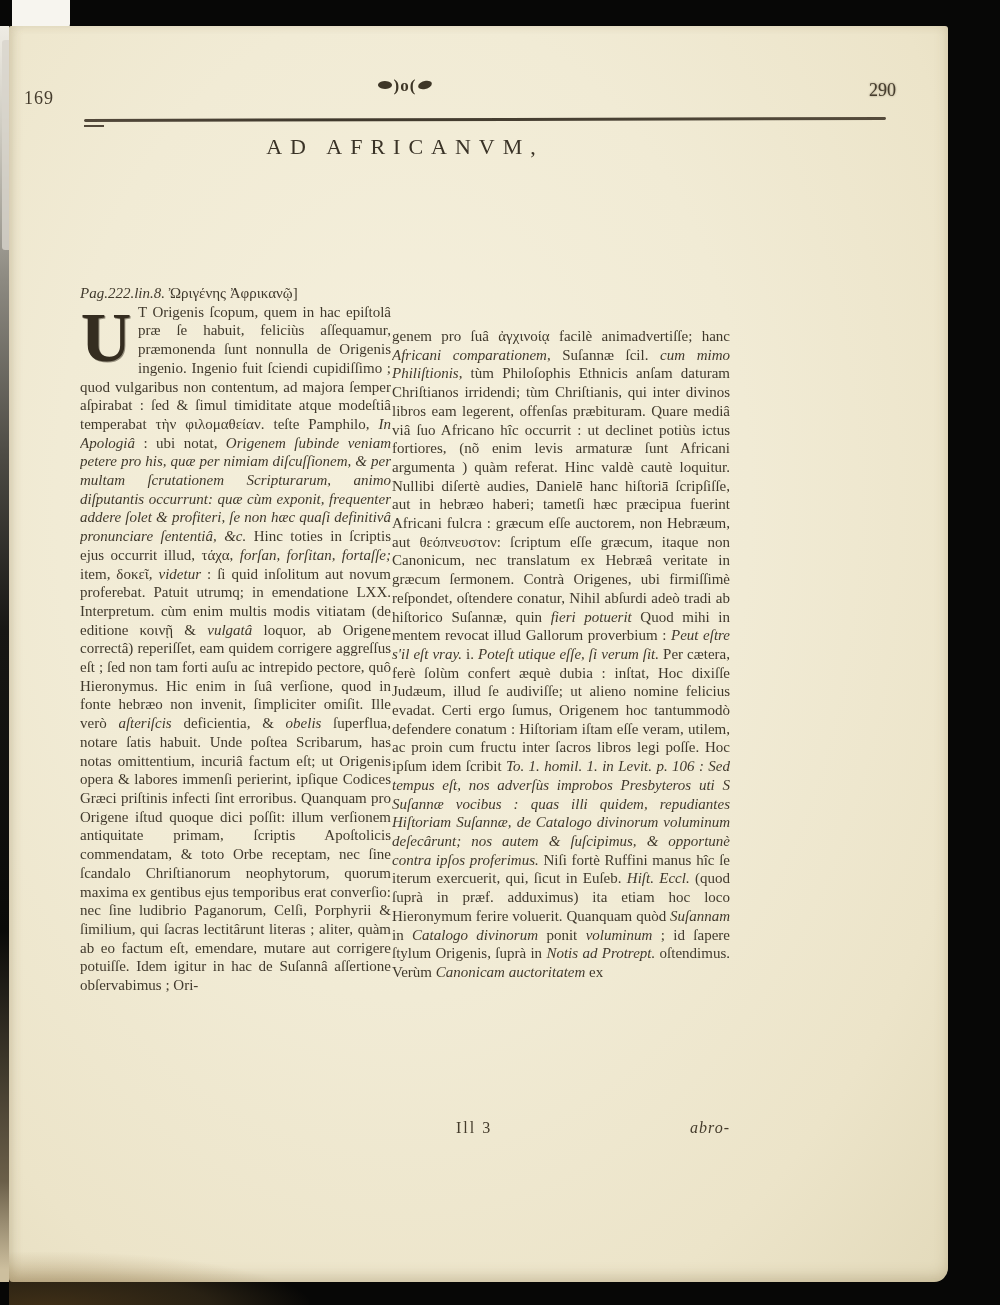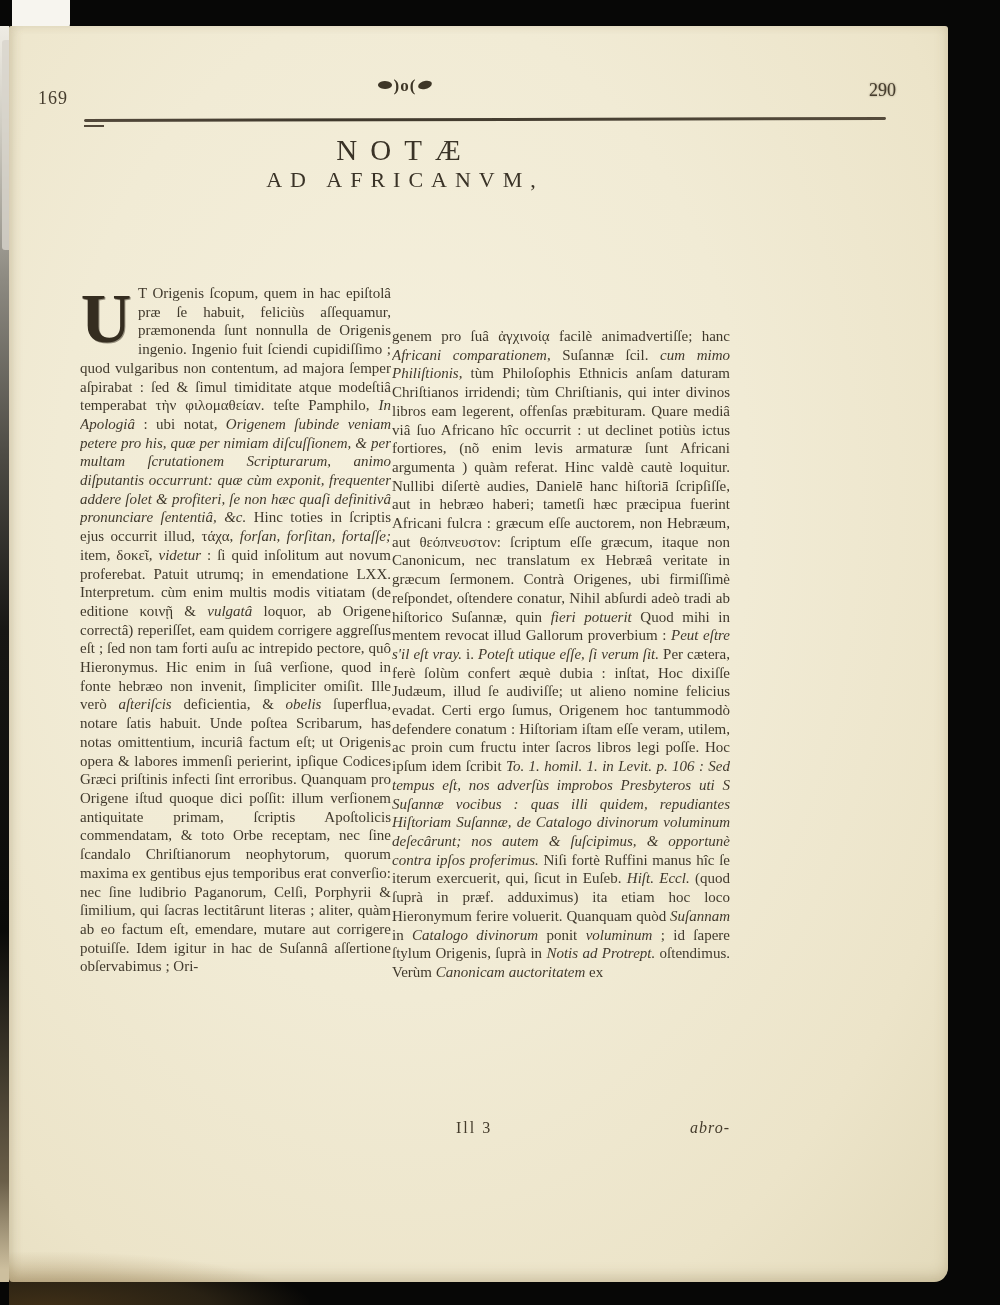--- a/index.html
+++ b/index.html
@@ -29,21 +29,21 @@
     box-shadow:inset 0 -6px 14px rgba(120,95,50,.22), inset 4px 0 10px rgba(120,100,60,.10);
   }
   .bottom-curl{
     position:absolute;left:0;top:1226px;width:300px;height:56px;
     background:radial-gradient(ellipse at 12% 100%,rgba(120,88,40,.5) 0%,rgba(140,110,60,.25) 45%,rgba(0,0,0,0) 72%);
     border-radius:0 0 0 4px;
     pointer-events:none;
   }
   
   .pagenum{position:absolute;font-size:18px;color:#453c2d;}
-  .pagenum.left{left:38px;top:88px;letter-spacing:1px;text-align:center;}
+  .pagenum.left{left:24px;top:88px;letter-spacing:1px;text-align:center;}
   .pagenum.right{left:869px;top:80px;text-shadow:0 0 2px rgba(60,45,25,.55);}
   .ornament{
     position:absolute;left:80px;top:76px;width:650px;text-align:center;
     font-size:17px;font-weight:bold;color:#3e3627;letter-spacing:1px;
   }
   .ornament .leaf{
     display:inline-block;width:14px;height:8px;background:#3e3627;
     border-radius:60% 40% 60% 40%;margin:0 2px;vertical-align:2px;
   }
   .ornament .leaf.l{transform:rotate(8deg);}
@@ -98,25 +98,25 @@
   <div class="bottom-curl"></div>
 </div>
 
 <div class="pagenum left">169</div>
 <div class="ornament"><span class="leaf l"></span><span>)o(</span><span class="leaf r"></span></div>
 <div class="pagenum right">290</div>
 <div class="rule"></div>
 <div class="rule-dash"></div>
 
 <div class="title">
-  <div class="t1">NOTÆ</div>
   <div class="t3">AD AFRICANVM,</div>
 </div>
 
 <div class="col left">
+  <div class="lemma"><span>Pag.222.lin.8.</span> <span class="greek">Ὠριγένης Ἀφρικανῷ]</span></div>
   <span class="dropcap">U</span><span id="left-runs"><span class="rm">T Origenis ſcopum, quem in hac epiſtolâ præ ſe habuit, feliciùs aſſequamur, præmonenda ſunt nonnulla de Origenis ingenio. Ingenio fuit ſciendi cupidiſſimo ; quod vulgaribus non contentum, ad majora ſemper aſpirabat : ſed &amp; ſimul timiditate atque modeſtiâ temperabat τὴν φιλομαθείαν. teſte Pamphilo, </span><span class="it">In Apologiâ</span><span class="rm"> : ubi notat, </span><span class="it">Origenem ſubinde veniam petere pro his, quæ per nimiam diſcuſſionem, &amp; per multam ſcrutationem Scripturarum, animo diſputantis occurrunt: quæ cùm exponit, frequenter addere ſolet &amp; profiteri, ſe non hæc quaſi definitivâ pronunciare ſententiâ, &amp;c.</span><span class="rm"> Hinc toties in ſcriptis ejus occurrit illud, τάχα, </span><span class="it">forſan, forſitan, fortaſſe;</span><span class="rm"> item, δοκεῖ, </span><span class="it">videtur</span><span class="rm"> : ſi quid inſolitum aut novum proferebat. Patuit utrumq; in emendatione LXX. Interpretum. cùm enim multis modis vitiatam (de editione κοινῇ &amp; </span><span class="it">vulgatâ</span><span class="rm"> loquor, ab Origene correctâ) reperiſſet, eam quidem corrigere aggreſſus eſt ; ſed non tam forti auſu ac intrepido pectore, quô Hieronymus. Hic enim in ſuâ verſione, quod in fonte hebræo non invenit, ſimpliciter omiſit. Ille verò </span><span class="it">aſteriſcis</span><span class="rm"> deficientia, &amp; </span><span class="it">obelis</span><span class="rm"> ſuperflua, notare ſatis habuit. Unde poſtea Scribarum, has notas omittentium, incuriâ factum eſt; ut Origenis opera &amp; labores immenſi perierint, ipſique Codices Græci priſtinis infecti ſint erroribus. Quanquam pro Origene iſtud quoque dici poſſit: illum verſionem antiquitate primam, ſcriptis Apoſtolicis commendatam, &amp; toto Orbe receptam, nec ſine ſcandalo Chriſtianorum neophytorum, quorum maxima ex gentibus ejus temporibus erat converſio: nec ſine ludibrio Paganorum, Celſi, Porphyrii &amp; ſimilium, qui ſacras lectitârunt literas ; aliter, quàm ab eo factum eſt, emendare, mutare aut corrigere potuiſſe. Idem igitur in hac de Suſannâ aſſertione obſervabimus ; Ori-</span></span>
 </div>
 
 <div class="col right">
   <span id="right-runs"><span class="rm">genem pro ſuâ ἀγχινοίᾳ facilè animadvertiſſe; hanc </span><span class="it">Africani comparationem</span><span class="rm">, Suſannæ ſcil. </span><span class="it">cum mimo Philiſtionis</span><span class="rm">, tùm Philoſophis Ethnicis anſam daturam Chriſtianos irridendi; tùm Chriſtianis, qui inter divinos libros eam legerent, offenſas præbituram. Quare mediâ viâ ſuo Africano hîc occurrit : ut declinet potiùs ictus fortiores, (nõ enim levis armaturæ ſunt Africani argumenta ) quàm referat. Hinc valdè cautè loquitur. Nullibi diſertè audies, Danielē hanc hiſtoriā ſcripſiſſe, aut in hebræo haberi; tametſi hæc præcipua fuerint Africani fulcra : græcum eſſe auctorem, non Hebræum, aut θεόπνευστον: ſcriptum eſſe græcum, itaque non Canonicum, nec translatum ex Hebræâ veritate in græcum ſermonem. Contrà Origenes, ubi firmiſſimè reſpondet, oſtendere conatur, Nihil abſurdi adeò tradi ab hiſtorico Suſannæ, quin </span><span class="it">fieri potuerit</span><span class="rm"> Quod mihi in mentem revocat illud Gallorum proverbium : </span><span class="it">Peut eſtre s'il eſt vray.</span><span class="rm"> i. </span><span class="it">Poteſt utique eſſe, ſi verum ſit.</span><span class="rm"> Per cætera, ferè ſolùm confert æquè dubia : inſtat, Hoc dixiſſe Judæum, illud ſe audiviſſe; ut alieno nomine felicius evadat. Certi ergo ſumus, Origenem hoc tantummodò defendere conatum : Hiſtoriam iſtam eſſe veram, utilem, ac proin cum fructu inter ſacros libros legi poſſe. Hoc ipſum idem ſcribit </span><span class="it">To. 1. homil. 1. in Levit. p. 106 : Sed tempus eſt, nos adverſùs improbos Presbyteros uti S Suſannæ vocibus : quas illi quidem, repudiantes Hiſtoriam Suſannæ, de Catalogo divinorum voluminum deſecârunt; nos autem &amp; ſuſcipimus, &amp; opportunè contra ipſos proferimus.</span><span class="rm"> Niſi fortè Ruffini manus hîc ſe iterum exercuerit, qui, ſicut in Euſeb. </span><span class="it">Hiſt. Eccl.</span><span class="rm"> (quod ſuprà in præf. adduximus) ita etiam hoc loco Hieronymum ferire voluerit. Quanquam quòd </span><span class="it">Suſannam</span><span class="rm"> in </span><span class="it">Catalogo divinorum</span><span class="rm"> ponit </span><span class="it">voluminum</span><span class="rm"> ; id ſapere ſtylum Origenis, ſuprà in </span><span class="it">Notis ad Protrept.</span><span class="rm"> oſtendimus. Verùm </span><span class="it">Canonicam auctoritatem</span><span class="rm"> ex</span></span>
 </div>
 
 <div class="sigrow">
   <span class="sig">Ill 3</span>
   <span class="catch">abro-</span>

